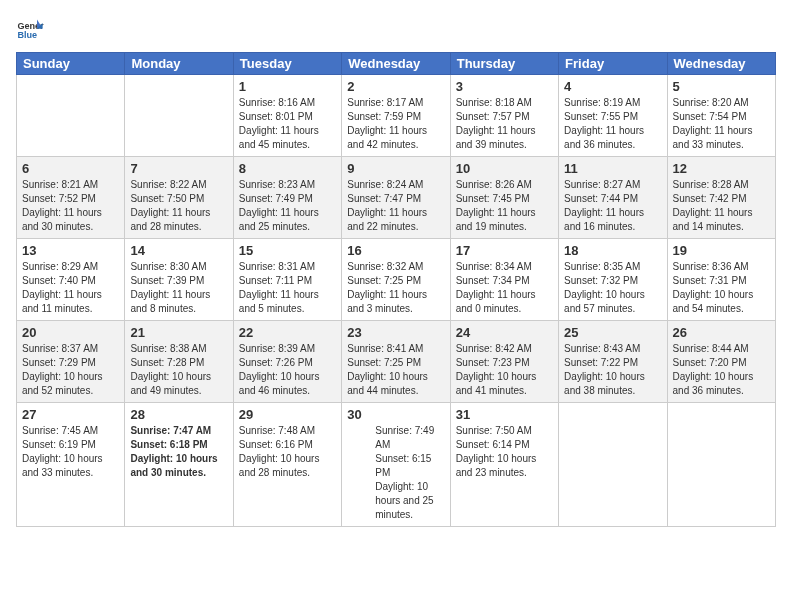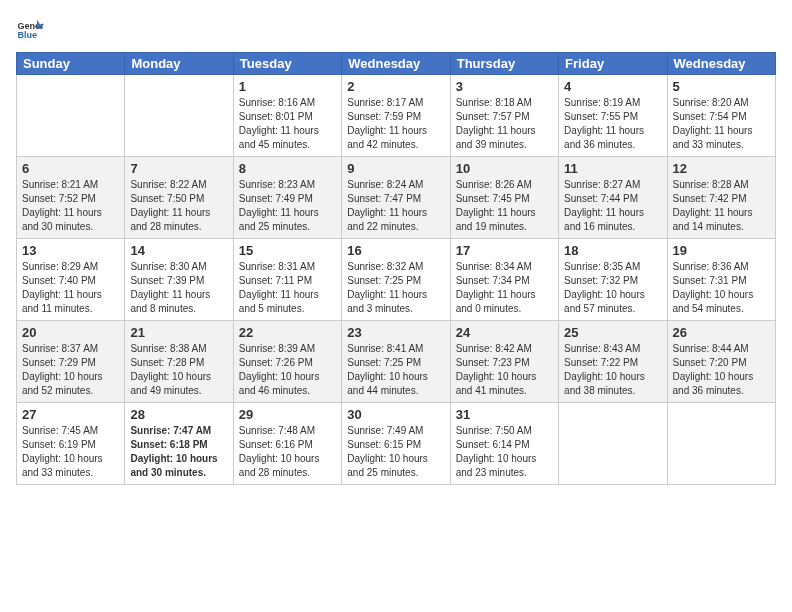--- a/index.html
+++ b/index.html
@@ -297,21 +297,21 @@
 Daylight: 10 hours and 30 minutes.</div>
         </td>
         <td>
           <span class="day-number">29</span>
           <div class="day-info" style="white-space: pre-line;">Sunrise: 7:48 AM
 Sunset: 6:16 PM
 Daylight: 10 hours and 28 minutes.</div>
         </td>
         <td>
           <span class="day-number">30</span>
-          <div class="day-info" style="white-space: pre-line;">Sunrise: 7:49 AM
+          <div class="day-info" style="white-space: pre-line; margin-left: 28px;">Sunrise: 7:49 AM
 Sunset: 6:15 PM
 Daylight: 10 hours and 25 minutes.</div>
         </td>
         <td>
           <span class="day-number">31</span>
           <div class="day-info" style="white-space: pre-line;">Sunrise: 7:50 AM
 Sunset: 6:14 PM
 Daylight: 10 hours and 23 minutes.</div>
         </td>
         <td class="empty-cell"></td>

